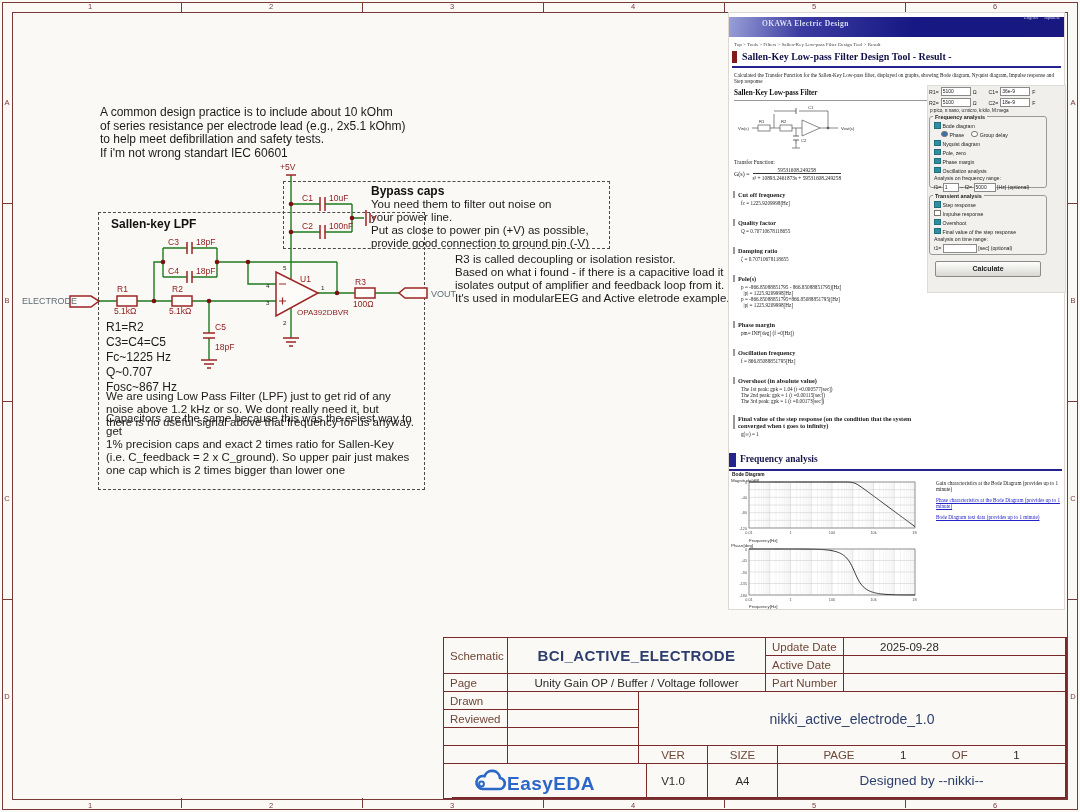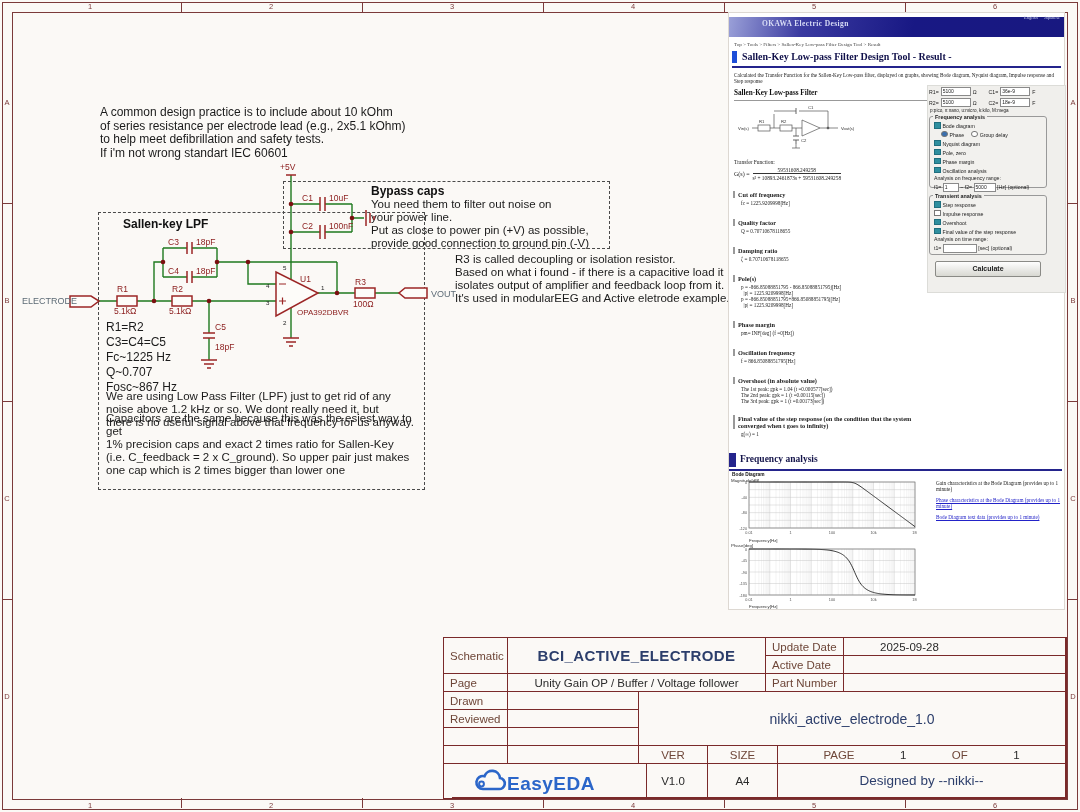--- a/index.html
+++ b/index.html
@@ -17,21 +17,21 @@
   
   .wpanel{position:absolute;left:728px;top:12px;width:335px;height:596px;background:#fff;
           border:1px solid #ddd8d2;font-family:"Liberation Serif",serif;color:#222;}
   .wpanel .abs{position:absolute;}
   .wbar{left:0;top:4px;width:335px;height:20px;
         background:linear-gradient(100deg,#9aa0d8 0%,#3a3aa0 22%,#181884 55%,#181880 100%);}
   .wsite{left:33px;top:6px;font-weight:bold;font-size:7.5px;color:#d9ddf6;letter-spacing:.4px;}
   .wnav{right:4px;top:2px;font-size:4.5px;color:#ccd2ee;}
   .wnav span{margin-left:5px;}
   .wcrumb{left:5px;top:29px;font-size:5px;color:#444;}
-  .wh1{left:3px;top:38px;border-left:5px solid #1d4ed8;padding-left:5px;
+  .wh1{left:3px;top:38px;border-left:5px solid #7f1d1d;padding-left:5px;
        font-weight:bold;font-size:10px;line-height:12px;color:#10104a;}
   .wh1line{left:3px;top:53px;width:329px;height:2px;background:#24248c;}
   .wintro{left:5px;top:59px;width:326px;font-size:5.2px;line-height:6.2px;color:#222;}
   .wh2{left:5px;top:76px;font-weight:bold;font-size:7.2px;color:#111;}
   .wh2line{left:5px;top:87px;width:194px;height:1px;background:#999;}
   .wtf{left:5px;top:146px;font-size:5.5px;color:#222;}
   .weq{left:5px;top:154px;display:flex;align-items:center;font-size:5.5px;}
   .weq .lhs{margin-right:3px;font-size:6px;}
   .frac{text-align:center;font-size:5.3px;}
   .frac .den{border-top:1px solid #333;padding-top:1px;}
@@ -135,21 +135,21 @@
 Fosc~867 Hz</div>
   <div class="note small-note" style="left:106px;top:390px;width:320px;">We are using Low Pass Filter (LPF) just to get rid of any
 noise above 1.2 kHz or so. We dont really need it, but
 there is no useful signal above that frequency for us anyway.</div>
   <div class="note small-note" style="left:106px;top:412px;width:320px;">Capacitors are the same because this was the esiest way to get
 1% precision caps and exact 2 times ratio for Sallen-Key
 (i.e. C_feedback = 2 x C_ground). So upper pair just makes
 one cap which is 2 times bigger than lower one</div>
 
   <div class="dash" style="left:98px;top:212px;width:325px;height:276px;">
-    <div class="dash-title" style="left:24px;top:4px;text-align:center;">Sallen-key LPF</div>
+    <div class="dash-title" style="left:12px;top:4px;text-align:center;">Sallen-key LPF</div>
   </div>
   <div class="dash" style="left:283px;top:181px;width:325px;height:66px;">
     <div class="dash-title" style="left:87px;top:2px;">Bypass caps</div>
     <div class="note small-note" style="left:87px;top:16px;">You need them to filter out noise on
 your power line.
 Put as close to power pin (+V) as possible,
 provide good connection to ground pin (-V)</div>
   </div>
 
   <svg class="abs" style="left:0;top:0;" width="1080" height="812" font-family="Liberation Sans, sans-serif">

